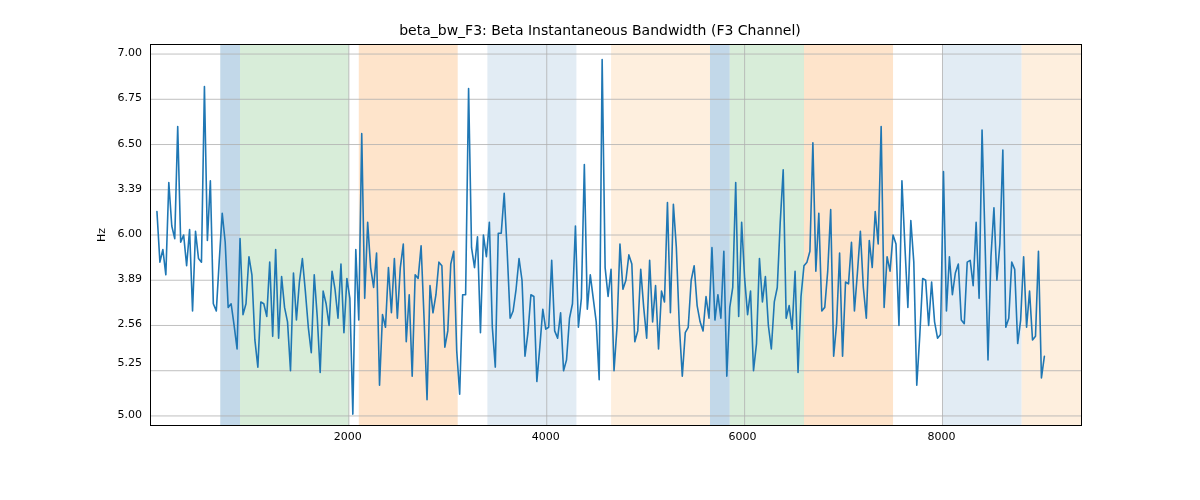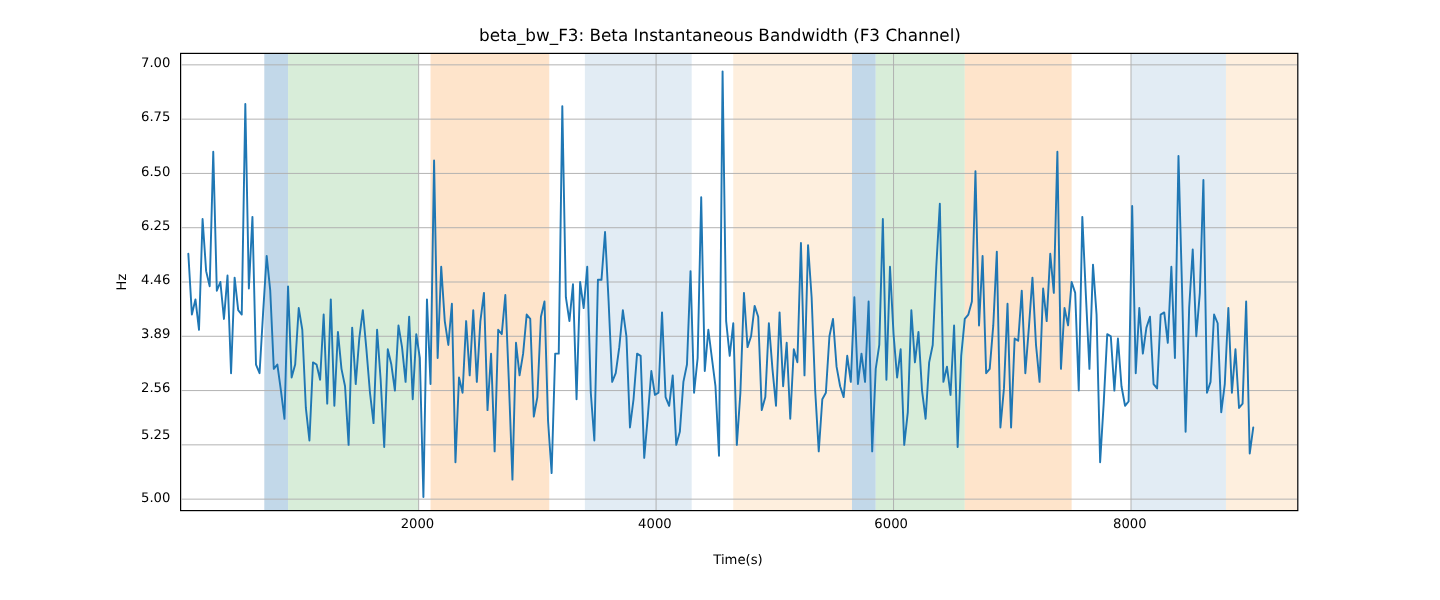--- a/index.html
+++ b/index.html
@@ -81,28 +81,27 @@
         <line x1="0" y1="99.52380952380952" x2="930" y2="99.52380952380952" stroke="#b0b0b0" stroke-width="0.8"></line>
         <line x1="0" y1="54.28571428571428" x2="930" y2="54.28571428571428" stroke="#b0b0b0" stroke-width="0.8"></line>
         <line x1="0" y1="9.047619047619037" x2="930" y2="9.047619047619037" stroke="#b0b0b0" stroke-width="0.8"></line>
         <path d="M5.94 166.48L8.90 217.14L11.87 204.48L14.84 229.81L17.81 137.52L20.78 180.95L23.74 193.62L26.71 81.43L29.68 197.24L32.65 190.00L35.62 220.76L38.59 184.57L41.55 266.00L44.52 186.38L47.49 213.52L50.46 217.14L53.43 41.62L56.39 195.43L59.36 135.71L62.33 258.76L65.30 266.00L68.27 215.33L71.23 168.29L74.20 197.24L77.17 262.38L80.14 258.76L83.11 280.48L86.07 304.00L89.04 193.62L92.01 269.62L94.98 258.76L97.95 211.71L100.91 229.81L103.88 294.95L106.85 322.10L109.82 256.95L112.79 258.76L115.76 271.43L118.72 217.14L121.69 291.33L124.66 204.48L127.63 293.14L130.60 231.62L133.56 262.38L136.53 276.86L139.50 325.71L142.47 228.00L145.44 275.05L148.40 237.05L151.37 213.52L154.34 246.10L157.31 282.29L160.28 307.62L163.24 229.81L166.21 271.43L169.18 327.52L172.15 246.10L175.12 258.76L178.09 280.48L181.05 226.19L184.02 244.29L186.99 273.24L189.96 218.95L192.93 287.71L195.89 233.43L198.86 253.33L201.83 369.14L204.80 204.48L207.77 275.05L210.73 88.67L213.70 253.33L216.67 177.33L219.64 222.57L222.61 242.48L225.57 208.10L228.54 340.19L231.51 269.62L234.48 282.29L237.45 222.57L240.41 267.81L243.38 213.52L246.35 273.24L249.32 222.57L252.29 199.05L255.26 296.76L258.22 249.71L261.19 331.14L264.16 229.81L267.13 233.43L270.10 200.86L273.06 273.24L276.03 354.67L279.00 240.67L281.97 267.81L284.94 249.71L287.90 217.14L290.87 220.76L293.84 302.19L296.81 285.90L299.78 218.95L302.74 206.29L305.71 305.81L308.68 349.24L311.65 249.71L314.62 249.71L317.59 43.43L320.55 202.67L323.52 222.57L326.49 191.81L329.46 287.71L332.43 190.00L335.39 211.71L338.36 177.33L341.33 282.29L344.30 322.10L347.27 188.19L350.23 188.19L353.20 148.38L356.17 206.29L359.14 273.24L362.11 266.00L365.07 244.29L368.04 213.52L371.01 235.24L373.98 311.24L376.95 287.71L379.91 249.71L382.88 251.52L385.85 336.57L388.82 302.19L391.79 264.19L394.76 284.10L397.72 282.29L400.69 215.33L403.66 285.90L406.63 293.14L409.60 267.81L412.56 325.71L415.53 314.86L418.50 273.24L421.47 258.76L424.44 180.95L427.40 282.29L430.37 253.33L433.34 119.43L436.31 264.19L439.28 229.81L442.24 253.33L445.21 276.86L448.18 334.76L451.15 14.48L454.12 222.57L457.09 251.52L460.05 224.38L463.02 325.71L465.99 282.29L468.96 199.05L471.93 244.29L474.89 235.24L477.86 209.90L480.83 218.95L483.80 296.76L486.77 285.90L489.73 224.38L492.70 262.38L495.67 293.14L498.64 215.33L501.61 276.86L504.57 240.67L507.54 304.00L510.51 246.10L513.48 256.95L516.45 157.43L519.41 267.81L522.38 159.24L525.35 202.67L528.32 280.48L531.29 331.14L534.26 287.71L537.22 282.29L540.19 235.24L543.16 220.76L546.13 260.57L549.10 276.86L552.06 285.90L555.03 251.52L558.00 273.24L560.97 202.67L563.94 275.05L566.90 249.71L569.87 273.24L572.84 206.29L575.81 331.14L578.78 262.38L581.74 242.48L584.71 137.52L587.68 271.43L590.65 177.33L593.62 233.43L596.59 269.62L599.55 246.10L602.52 325.71L605.49 298.57L608.46 213.52L611.43 256.95L614.39 231.62L617.36 280.48L620.33 304.00L623.30 256.95L626.27 242.48L629.23 177.33L632.20 124.86L635.17 273.24L638.14 260.57L641.11 284.10L644.07 226.19L647.04 327.52L650.01 251.52L652.98 220.76L655.95 217.14L658.91 206.29L661.88 97.71L664.85 226.19L667.82 168.29L670.79 266.00L673.76 262.38L676.72 226.19L679.69 164.67L682.66 311.24L685.63 278.67L688.60 208.10L691.56 311.24L694.53 237.05L697.50 238.86L700.47 197.24L703.44 266.00L706.40 228.00L709.37 186.38L712.34 242.48L715.31 273.24L718.28 195.43L721.24 222.57L724.21 166.48L727.18 199.05L730.15 81.43L733.12 262.38L736.09 211.71L739.05 226.19L742.02 190.00L744.99 199.05L747.96 280.48L750.93 135.71L753.89 200.86L756.86 262.38L759.83 175.52L762.80 217.14L765.77 340.19L768.73 291.33L771.70 233.43L774.67 235.24L777.64 280.48L780.61 237.05L783.57 276.86L786.54 293.14L789.51 289.52L792.48 126.67L795.45 266.00L798.41 211.71L801.38 249.71L804.35 228.00L807.32 218.95L810.29 275.05L813.26 278.67L816.22 217.14L819.19 215.33L822.16 240.67L825.13 177.33L828.10 253.33L831.06 85.05L834.03 195.43L837.00 314.86L839.97 211.71L842.94 162.86L845.90 235.24L848.87 199.05L851.84 104.95L854.81 282.29L857.78 273.24L860.74 217.14L863.71 224.38L866.68 298.57L869.65 275.05L872.62 211.71L875.59 282.29L878.55 246.10L881.52 294.95L884.49 291.33L887.46 206.29L890.43 332.95L893.39 311.24L896.36 NaNL899.33 NaNL902.30 NaNL905.27 NaNL908.23 NaNL911.20 NaNL914.17 NaNL917.14 NaNL920.11 NaNL923.07 NaN" fill="none" stroke="#1f77b4" stroke-width="1.6" stroke-linejoin="round" stroke-linecap="round"></path>
       </svg>
   </div>
 
   <div id="xtick-container"></div>
   <div id="ytick-container"></div>
 
-  <div class="xlabel" style="left: 150px; width: 930px; top: 460px;">Time(s)</div>
   <div class="ylabel" style="left: 95px; top: 242px;">Hz</div>
 <div class="tick-label" style="left: 332.872px; top: 430px; width: 30px; text-align: center;">2000</div>
     <div class="tick-label" style="left: 530.745px; top: 430px; width: 30px; text-align: center;">4000</div>
     <div class="tick-label" style="left: 728.617px; top: 430px; width: 30px; text-align: left;">6000</div>
     <div class="tick-label" style="left: 926.489px; top: 430px; width: 30px; text-align: center;">8000</div>
     <div class="tick-label" style="right: 1058px; top: 407.952px; text-align: left;">5.00</div>
     <div class="tick-label" style="right: 1058px; top: 344px; text-align: right; margin-top: 12px;">5.25</div>
     <div class="tick-label" style="right: 1058px; top: 317.476px; text-align: right;">2.56</div>
     <div class="tick-label" style="right: 1058px; top: 272.238px; text-align: right;">3.89</div>
-    <div class="tick-label" style="right: 1058px; top: 227px; text-align: right;">4.46</div>
-    <div class="tick-label" style="right: 1058px; top: 181.762px; text-align: right;">6.25</div>
+    <div class="tick-label" style="right: 1058px; top: 227px; text-align: right;">6.00</div>
+    <div class="tick-label" style="right: 1058px; top: 181.762px; text-align: right;">3.39</div>
     <div class="tick-label" style="right: 1058px; top: 136.524px; text-align: right;">6.50</div>
     <div class="tick-label" style="right: 1058px; top: 91.2857px; text-align: right;">6.75</div>
     <div class="tick-label" style="right: 1058px; top: 46.0476px; text-align: left;">7.00</div>
   </div>
 
 </body></html>

